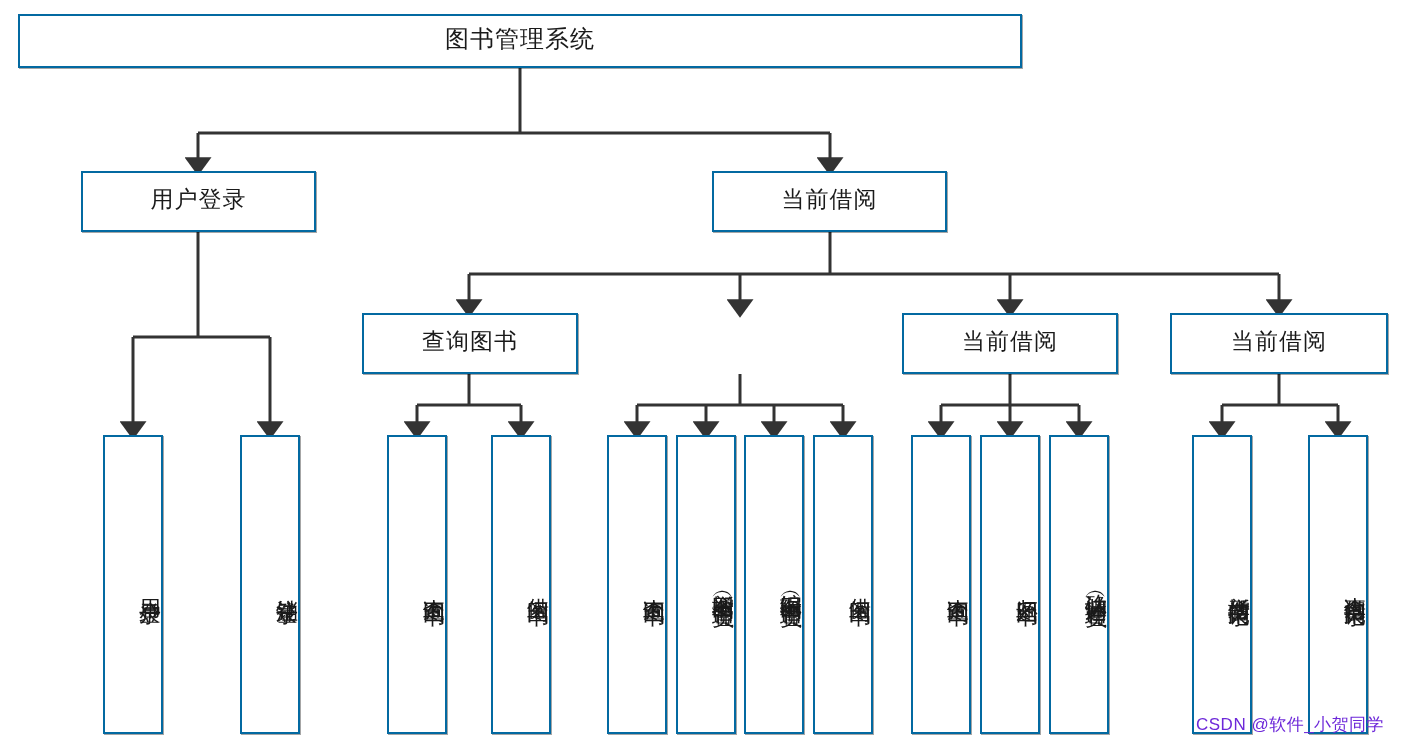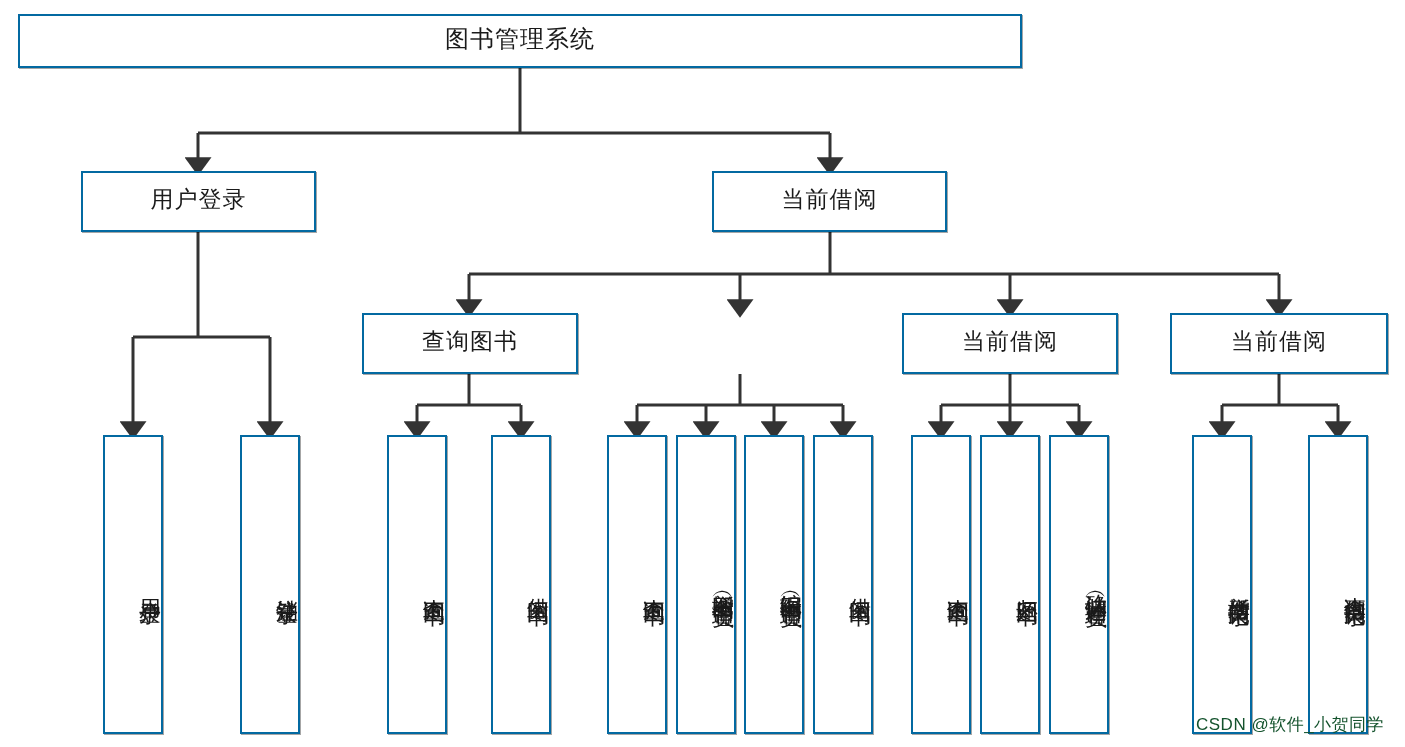--- a/index.html
+++ b/index.html
@@ -61,21 +61,21 @@
     text-align: left;
   }
   .node.root {
     font-size: 24px;
   }
   .watermark {
     position: absolute;
     left: 1196px;
     top: 713px;
     font-size: 17px;
-    color: #14532d;
+    color: #6d28d9;
     white-space: nowrap;
     letter-spacing: 0.5px;
     pointer-events: none;
   }
 </style>
 </head>
 <body>
 
 <div id="diagram-root">
 

